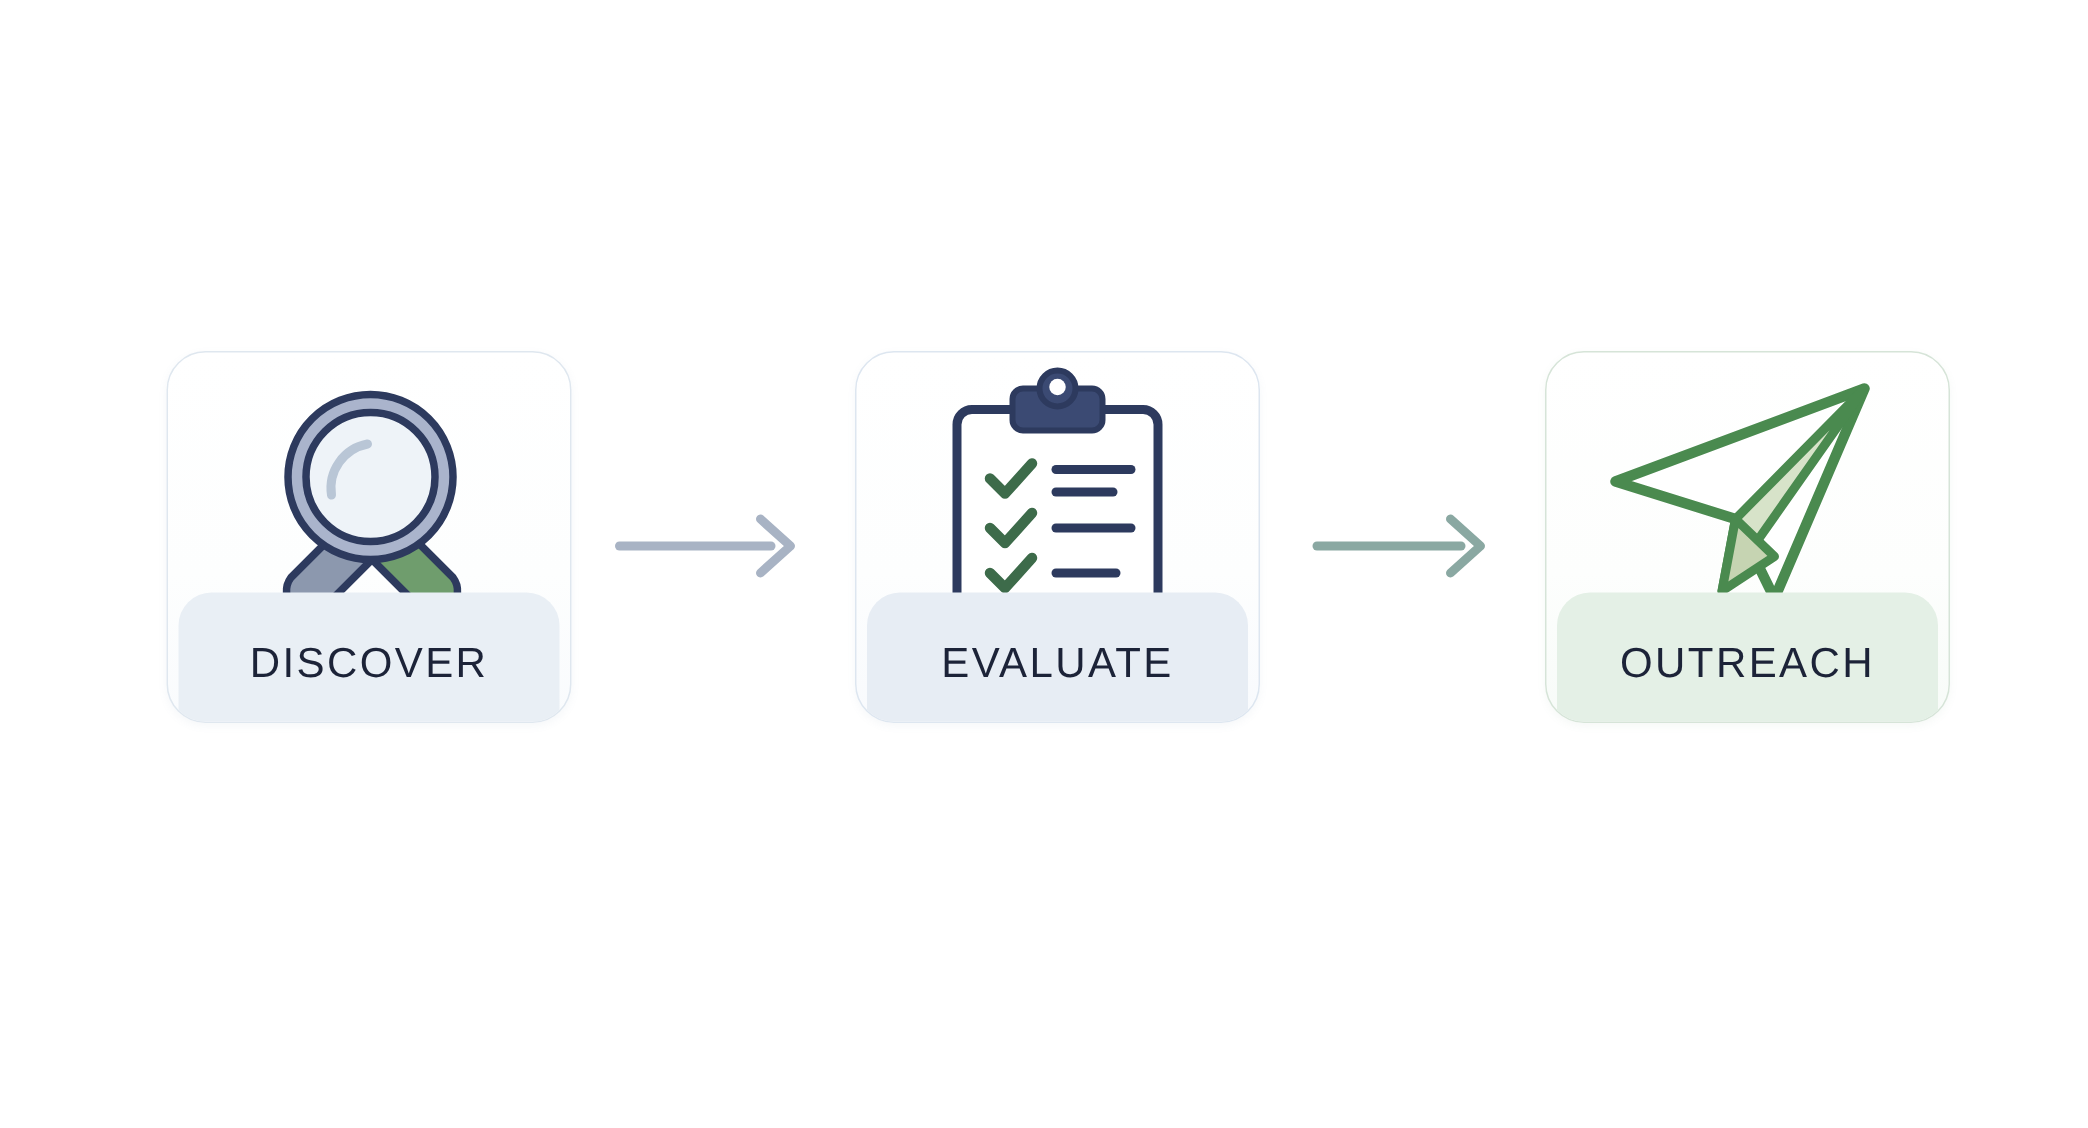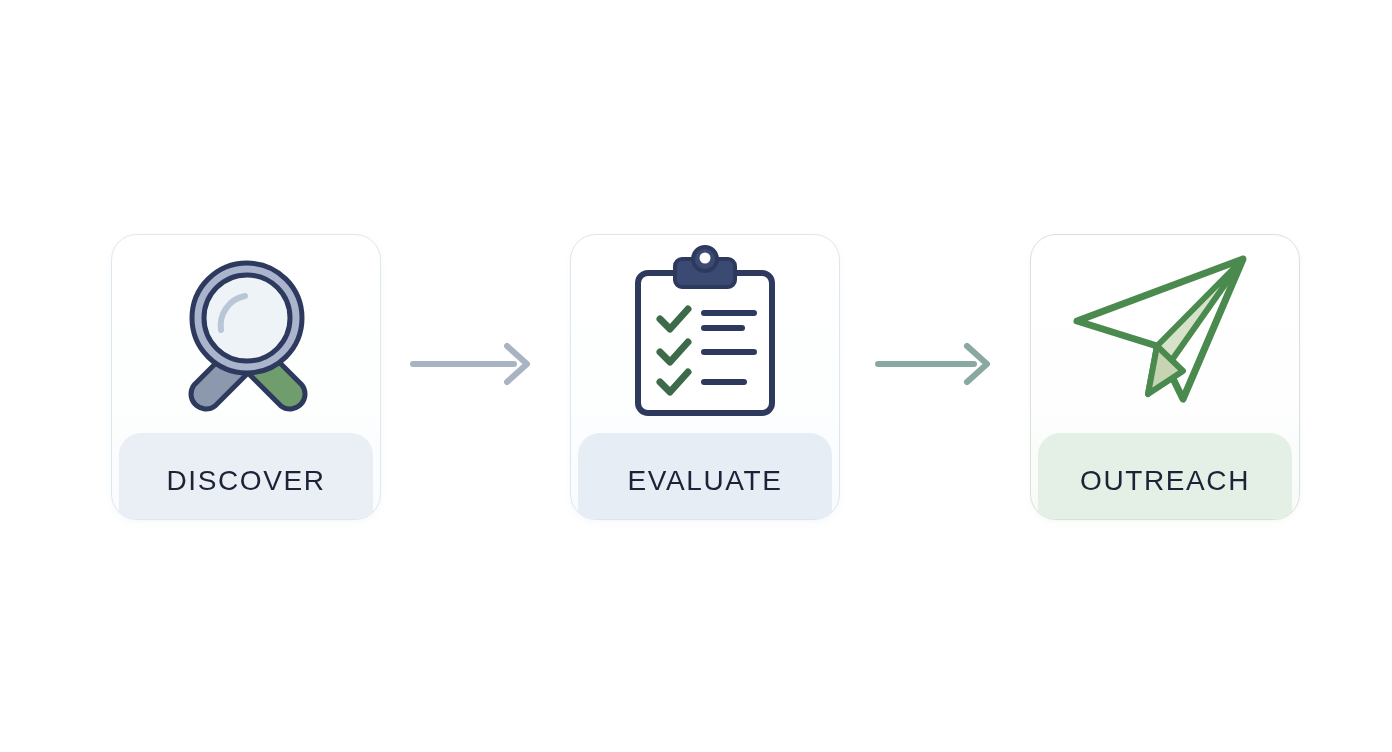--- a/index.html
+++ b/index.html
@@ -21,21 +21,21 @@
     top: 0;
     width: 1392px;
     height: 752px;
   }
 
   
   .step-card {
     position: absolute;
     top: 234px;
     width: 270px;
-    height: 286px;
+    height: 248px;
     border-radius: 26px;
     background: #ffffff;
     box-sizing: border-box;
     overflow: hidden;
     padding-left: 14px;
   }
   .step-card.card-discover {
     left: 111px;
     border: 1px solid #dfe7ef;
     background: linear-gradient(180deg, #ffffff 0%, #fdfefe 60%, #f9fbfd 100%);

